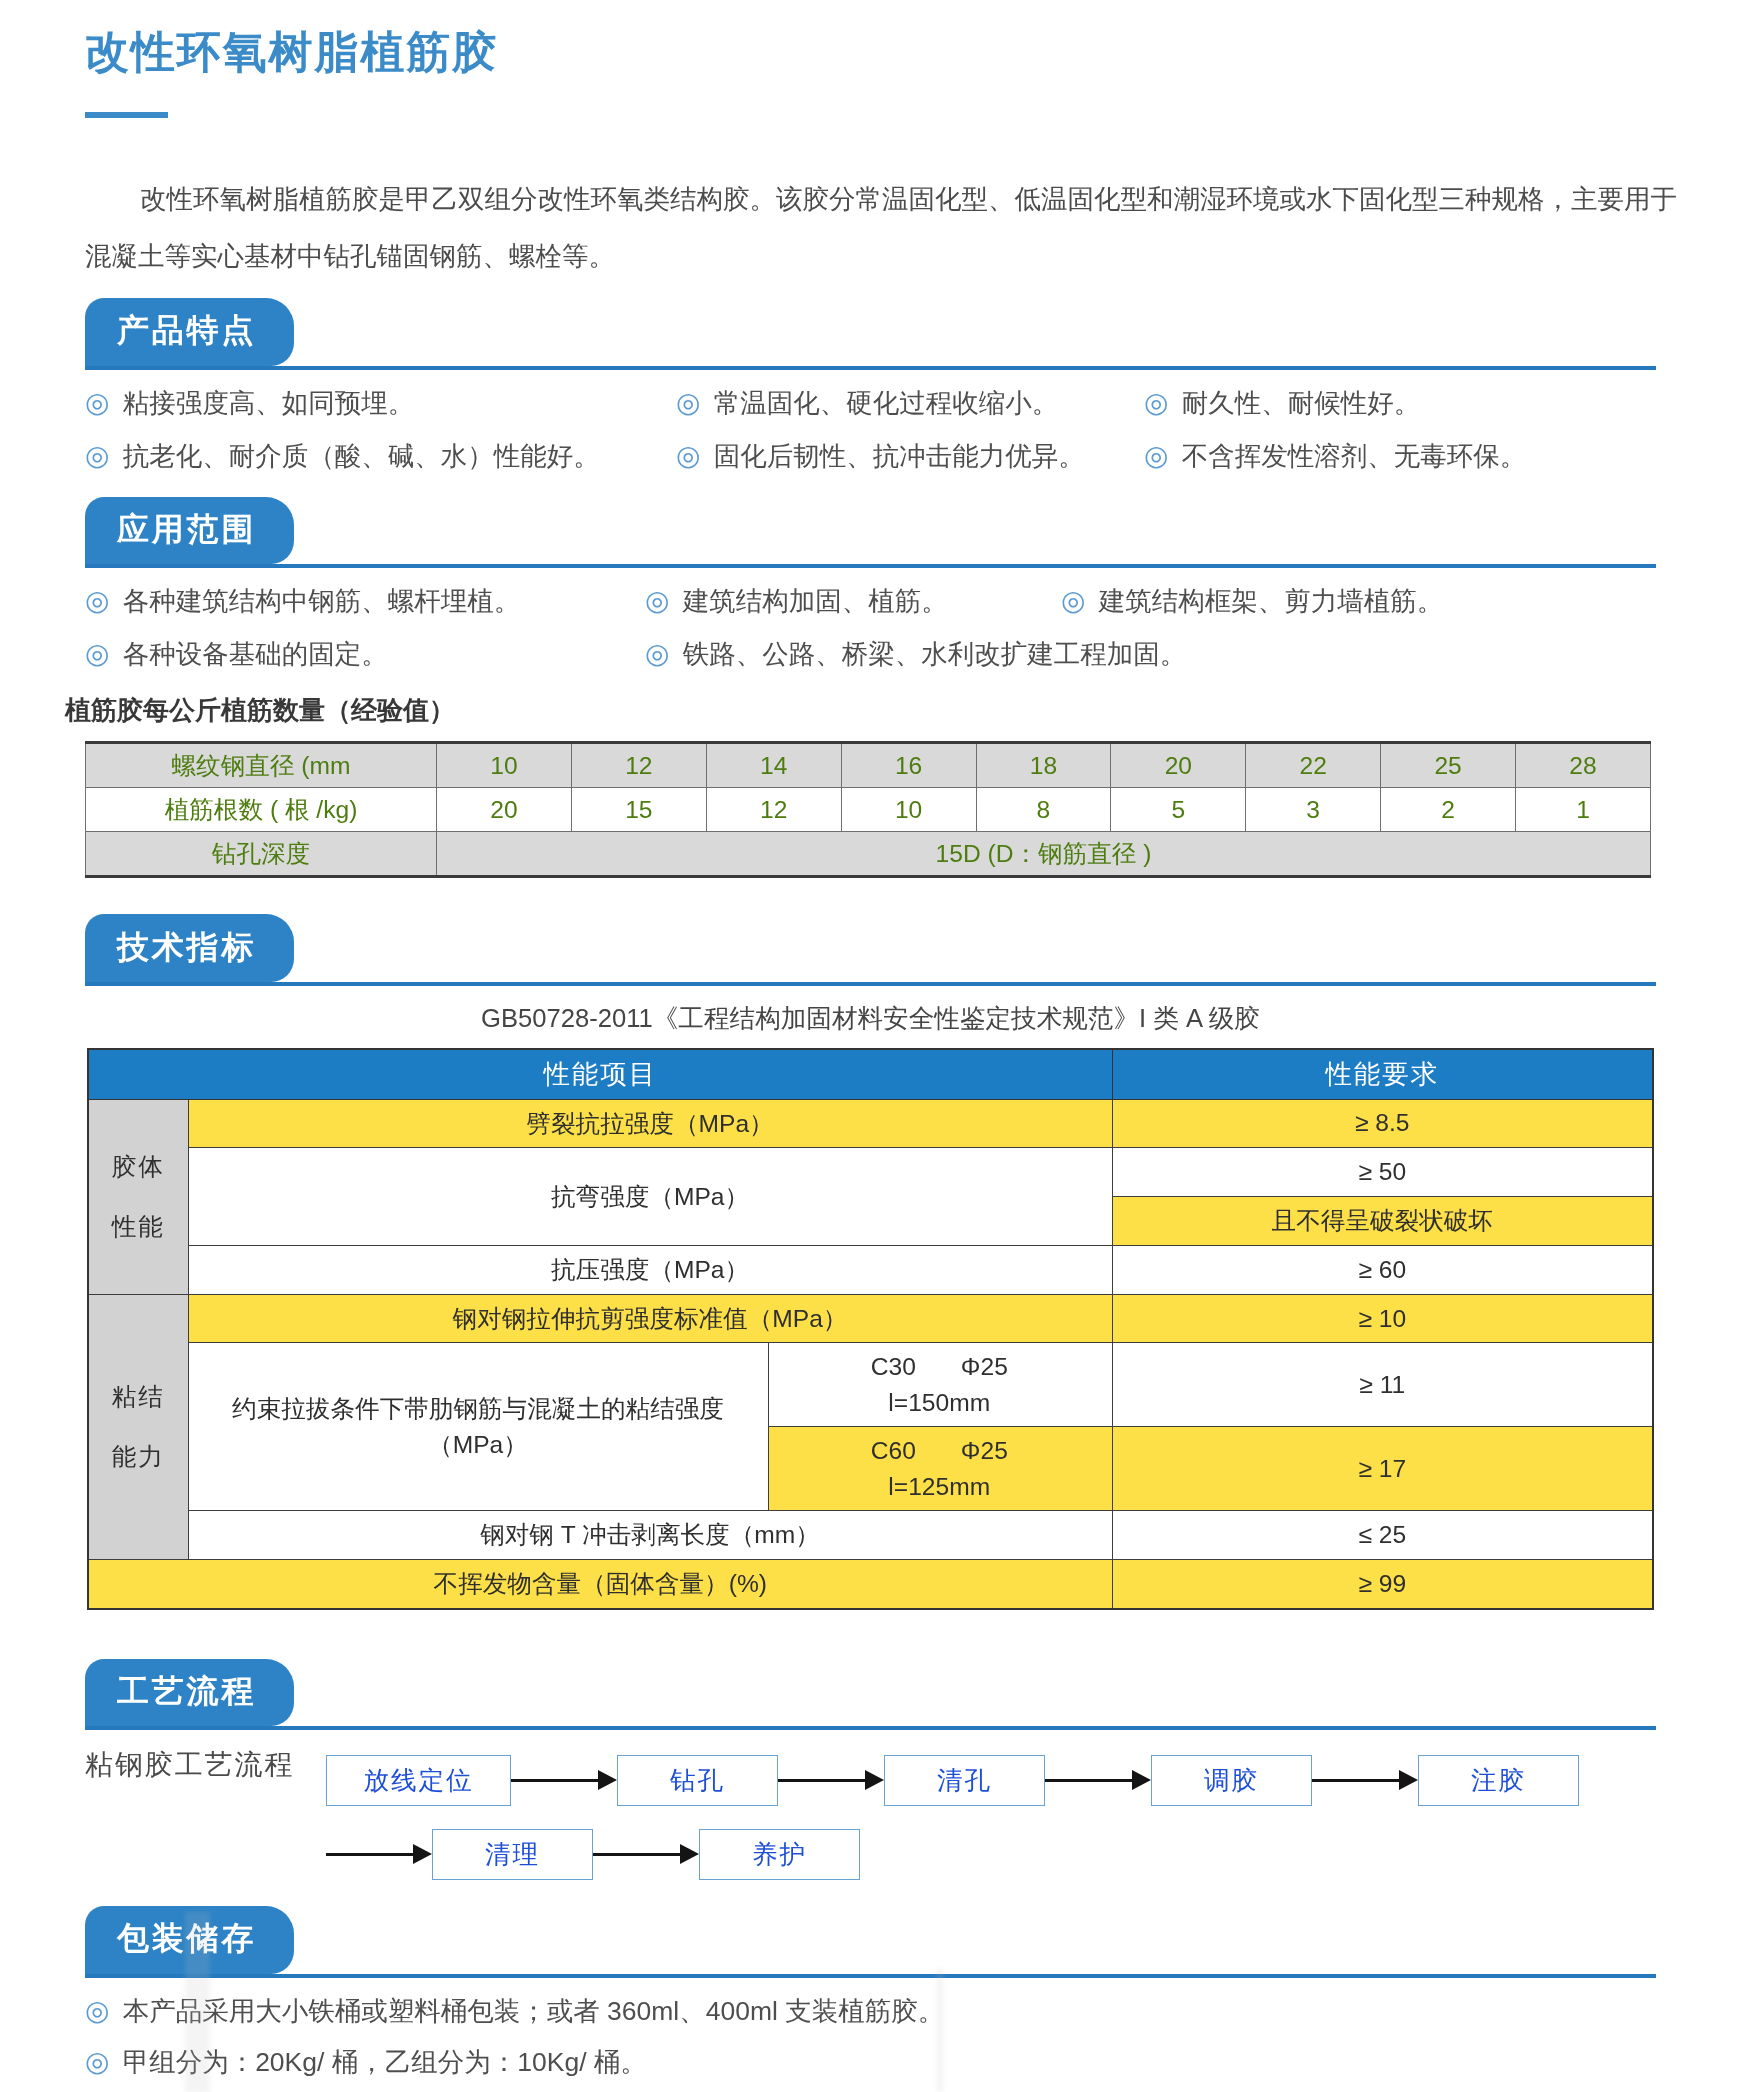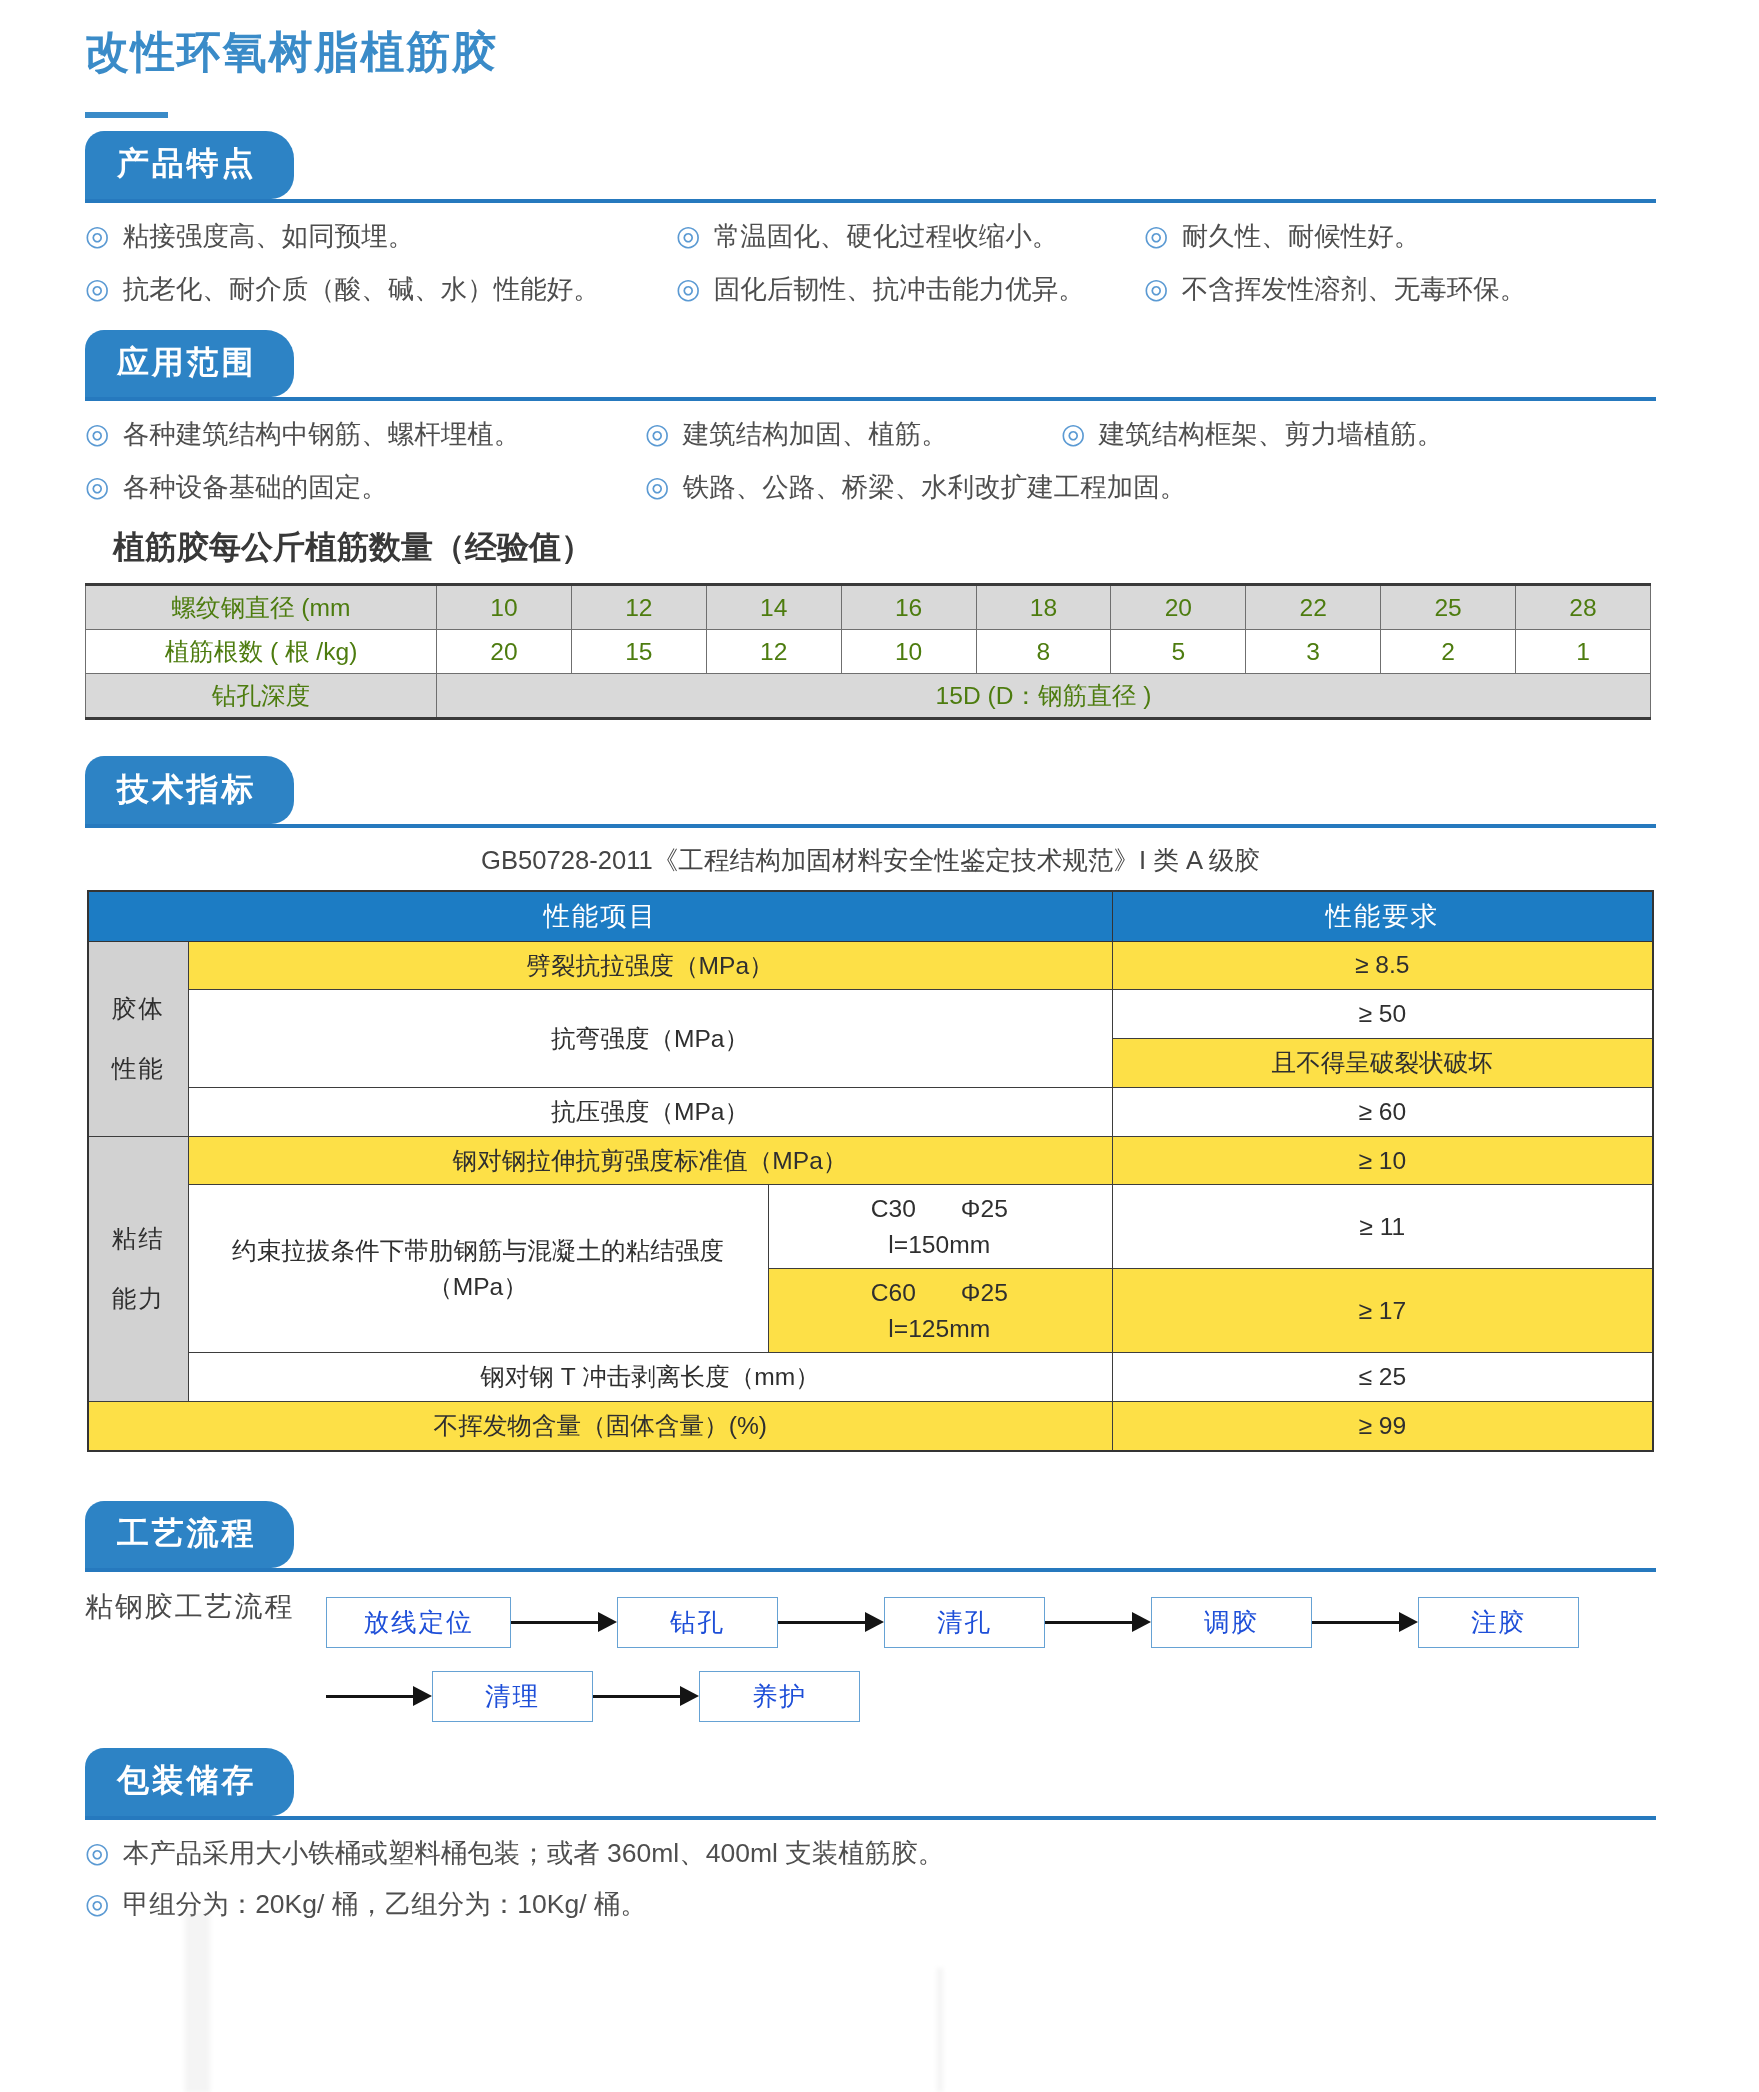--- a/index.html
+++ b/index.html
@@ -20,21 +20,21 @@
 
   
   .grid{margin:15px 0 0 85px;display:grid;row-gap:17px;}
   .grid.features{grid-template-columns:591px 468px auto;}
   .grid.apps{grid-template-columns:560px 416px auto;}
   .blt{display:flex;align-items:flex-start;font-size:26.5px;color:#4e4e4e;white-space:nowrap;}
   .blt .ico{color:#5b9ad3;font-size:28px;margin-right:13.2px;line-height:36px;}
   .blt .txt{line-height:36px;}
 
   
-  .qty-caption{margin:21px 0 0 113px;font-size:32px;font-weight:bold;color:#383838;}
+  .qty-caption{margin:21px 0 0 65px;font-size:26px;font-weight:bold;color:#383838;}
   table{border-collapse:collapse;table-layout:fixed;}
   .qty{margin:13.2px 0 0 85px;width:1566px;border-top:3.8px solid #3a3a3a;border-bottom:3.8px solid #3a3a3a;
        border-left:1.9px solid #8a8a8a;border-right:1.9px solid #8a8a8a;}
   .qty td{border:1.9px solid #6f6f6f;height:43px;text-align:center;font-size:24.6px;color:#4d7c0f;padding:0 5.7px;}
   .qty tr.shade td{background:#d9d9d9;}
 
   
   .spec-caption{margin:15px 0 0 85px;width:1571px;text-align:center;font-size:25.6px;color:#454545;}
   .spec{margin:11.4px 0 0 87px;width:1566px;border:2.8px solid #343434;}
   .spec th{background:#1c7cc4;color:#ffffff;font-size:26.5px;font-weight:normal;height:47px;border:1.9px solid #343434;letter-spacing:1.9px;}
@@ -67,20 +67,21 @@
   .wm.b{left:937px;top:1968px;width:5.7px;height:124px;}
 </style>
 </head>
 <body>
 
 <div class="page">
 
   <div class="title">改性环氧树脂植筋胶</div>
   <div class="title-underline"></div>
 
+  <div class="intro">改性环氧树脂植筋胶是甲乙双组分改性环氧类结构胶。该胶分常温固化型、低温固化型和潮湿环境或水下固化型三种规格，主要用于混凝土等实心基材中钻孔锚固钢筋、螺栓等。</div>
 
   <div class="sec" style="margin-top:13.2px;text-decoration:underline;">
     <span class="badge">产品特点</span>
   </div>
   <div class="grid features">
     <div class="blt">
         <span class="ico">◎</span>
         <span class="txt">粘接强度高、如同预埋。</span>
       </div>
     <div class="blt">

